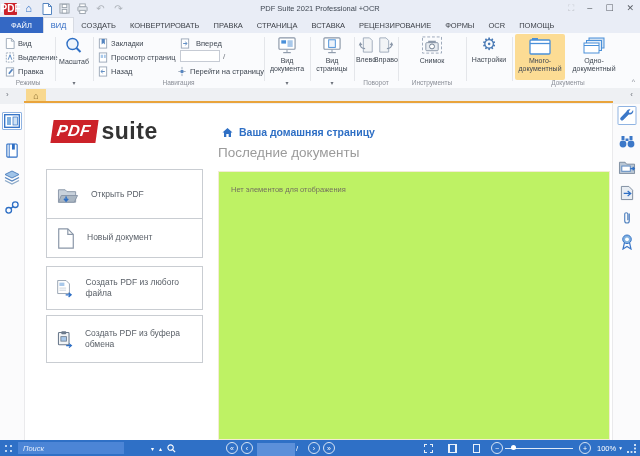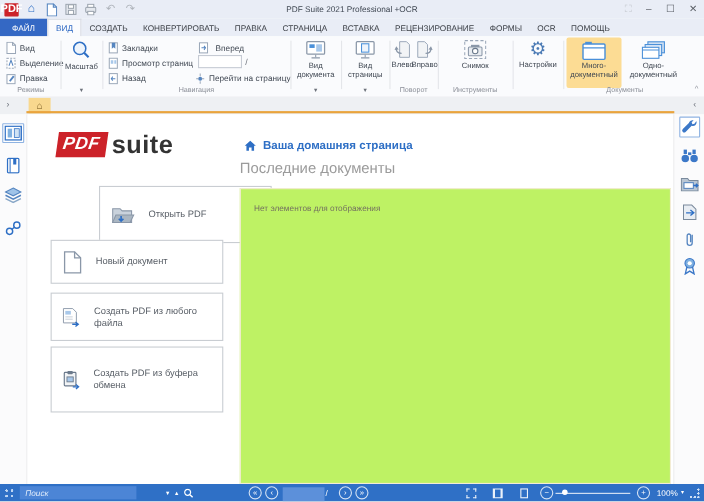--- a/index.html
+++ b/index.html
@@ -408,21 +408,21 @@
     </div>
   </div>
 
   <div class="content">
 
     <div class="logo">
       <span class="logo-pdf">PDF</span>
       <span class="logo-suite">suite</span>
     </div>
 
-    <div class="home-btn" style="top:65px;height:52px;margin-left:44px;">
+    <div class="home-btn" style="top:65px;height:52px;">
       <svg width="24" height="21" viewBox="0 0 24 22">
           <path d="M2 5h7l2 2h9v11H2z" fill="#c9d2dc" stroke="#8a97a8"></path>
           <path d="M2 18l3-7h17l-3.5 7z" fill="#aab6c2" stroke="#8a97a8"></path>
           <path d="M10 12v4.5M7.8 14.5l2.2 2.3 2.2-2.3" fill="none" stroke="#2e6fc5" stroke-width="1.6"></path>
         </svg>
       <span class="blabel">Открыть PDF</span>
     </div>
 
     <div class="home-btn" style="top:114px;height:40px;">
       <svg width="20" height="23" viewBox="0 0 22 24">
@@ -436,35 +436,35 @@
       <svg width="21" height="21" viewBox="0 0 22 22">
           <path d="M2 1.5h10l4 4V17H2z" fill="#fff" stroke="#8a97a8"></path>
           <rect x="4" y="4" width="6" height="4" fill="#a8c8ea"></rect>
           <line x1="4" y1="10.5" x2="12" y2="10.5" stroke="#c3ccd6"></line>
           <line x1="4" y1="13" x2="12" y2="13" stroke="#c3ccd6"></line>
           <path d="M11.5 18.5h6M15 16l3 2.5-3 2.5" fill="none" stroke="#2e6fc5" stroke-width="1.5"></path>
         </svg>
       <span class="blabel">Создать PDF из любого файла</span>
     </div>
 
-    <div class="home-btn" style="top:211px;height:60px;">
+    <div class="home-btn" style="top:211px;height:48px;">
       <svg width="21" height="21" viewBox="0 0 22 22">
           <rect x="3" y="2.5" width="13" height="15" rx="1" fill="#f2f4f6" stroke="#6b7a8c" stroke-width="1.3"></rect>
           <rect x="6.5" y="1" width="6" height="3.5" rx="1" fill="#6b7a8c"></rect>
           <rect x="6" y="7.5" width="7" height="5.5" fill="#a8c8ea" stroke="#6b7a8c"></rect>
           <path d="M12.5 18.5h6M16 16l3 2.5-3 2.5" fill="none" stroke="#2e6fc5" stroke-width="1.4"></path>
         </svg>
       <span class="blabel">Создать PDF из буфера обмена</span>
     </div>
 
     <div class="main-head">
       <svg width="11" height="11" viewBox="0 0 12 11">
           <path d="M6 .5L11.5 5.5H9.8V10.5H7.3V7.2H4.7V10.5H2.2V5.5H.5z" fill="#2e6fc5"></path>
         </svg>
-      <span>Ваша домашняя страница</span>
+      <span>Ваша домашняя страницу</span>
     </div>
 
     <div class="recent-title">Последние документы</div>
 
     <div class="cream">
       <div class="empty-msg">Нет элементов для отображения</div>
     </div>
   </div>
 
   <div class="statusbar">

